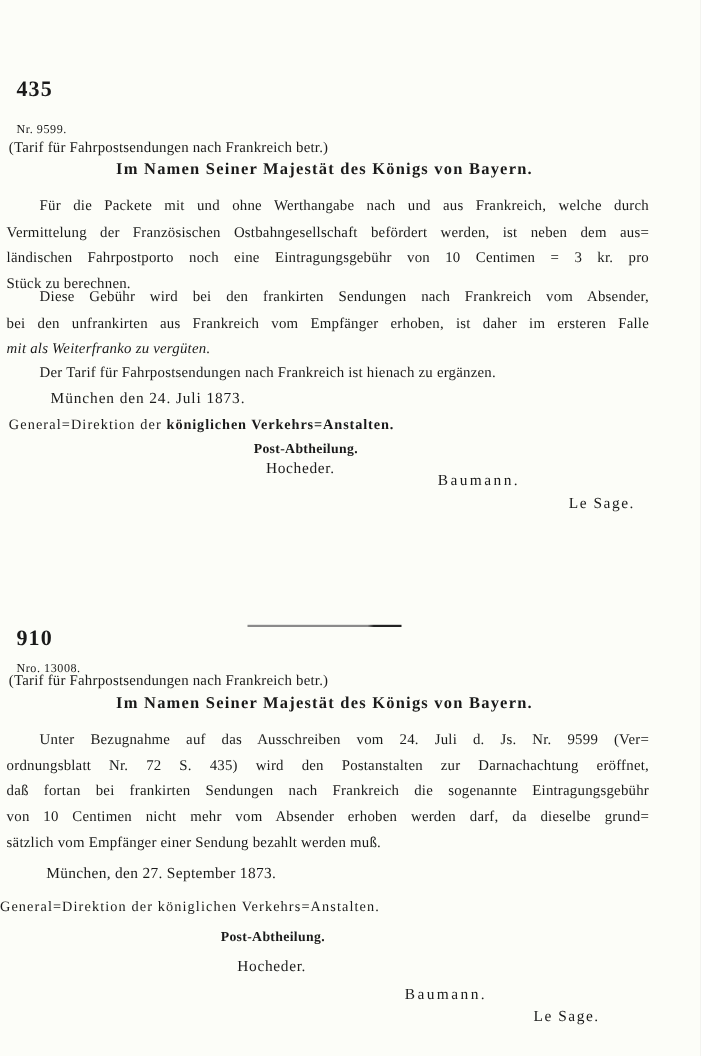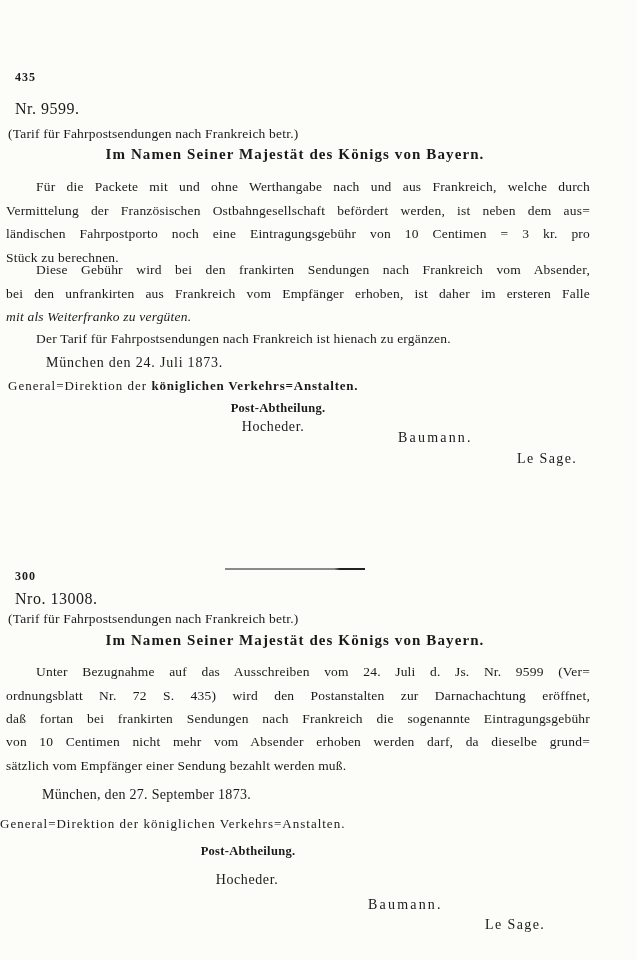--- a/index.html
+++ b/index.html
@@ -15,22 +15,22 @@
   
   .bline{
     left:6px;width:584px;
     font-size:13.5px;line-height:19px;
     text-align:justify;text-align-last:justify;
     letter-spacing:0.2px;
   }
   .bline.first{text-indent:30px;}
   .bline.last{text-align:left;text-align-last:left;}
   
-  .pagenum{left:15px;font-size:12px;font-weight:bold;letter-spacing:1px;}
-  .docnum{left:15px;font-size:16px;letter-spacing:0.5px;}
+  .pagenum{left:15px;font-size:20px;font-weight:bold;letter-spacing:1px;}
+  .docnum{left:15px;font-size:11px;letter-spacing:0.5px;margin-top:12px;}
   
   .subject{left:8px;width:590px;text-align:left;font-size:13.5px;letter-spacing:0.2px;}
   .title{left:0;width:590px;text-align:center;font-size:15px;font-weight:bold;letter-spacing:1.1px;}
   
   .dateline{font-size:14px;letter-spacing:0.8px;}
   .authority{font-size:13px;letter-spacing:1px;text-align:left;}
   .authority b{font-weight:bold;letter-spacing:0.8px;}
   .department{font-size:12.5px;font-weight:bold;text-align:center;letter-spacing:0.3px;}
   .signer{font-size:14px;letter-spacing:0.6px;text-align:center;}
   .signer2{font-size:14px;letter-spacing:2.2px;}
@@ -66,21 +66,21 @@
 
   <div class="abs authority" style="left:8px;width:540px;top:378px;"><span>General=Direktion der </span><b>königlichen Verkehrs=Anstalten.</b></div>
 
   <div class="abs department" style="left:8px;width:540px;top:401px;">Post-Abtheilung.</div>
   <div class="abs signer" style="left:8px;width:530px;top:419px;">Hocheder.</div>
   <div class="abs signer2" style="left:398px;top:430px;">Baumann.</div>
   <div class="abs signer3" style="left:517px;top:451px;">Le Sage.</div>
 
   <div class="abs divider"></div>
 
-  <div class="abs pagenum" style="top:569px;">300</div>
+  <div class="abs pagenum" style="top:569px;">910</div>
   <div class="abs docnum" style="top:590px;">Nro. 13008.</div>
 
   <div class="abs subject" style="top:611px;">(Tarif für Fahrpostsendungen nach Frankreich betr.)</div>
   <div class="abs title" style="top:632px;">Im Namen Seiner Majestät des Königs von Bayern.</div>
 
   <div class="abs bline first" style="top:662px;">Unter Bezugnahme auf das Ausschreiben vom 24. Juli d. Js. Nr. 9599 (Ver=</div>
   <div class="abs bline" style="top:686px;">ordnungsblatt Nr. 72 S. 435) wird den Postanstalten zur Darnachachtung eröffnet,</div>
   <div class="abs bline" style="top:709px;">daß fortan bei frankirten Sendungen nach Frankreich die sogenannte Eintragungsgebühr</div>
   <div class="abs bline" style="top:732px;">von 10 Centimen nicht mehr vom Absender erhoben werden darf, da dieselbe grund=</div>
   <div class="abs bline last" style="top:756px;">sätzlich vom Empfänger einer Sendung bezahlt werden muß.</div>

